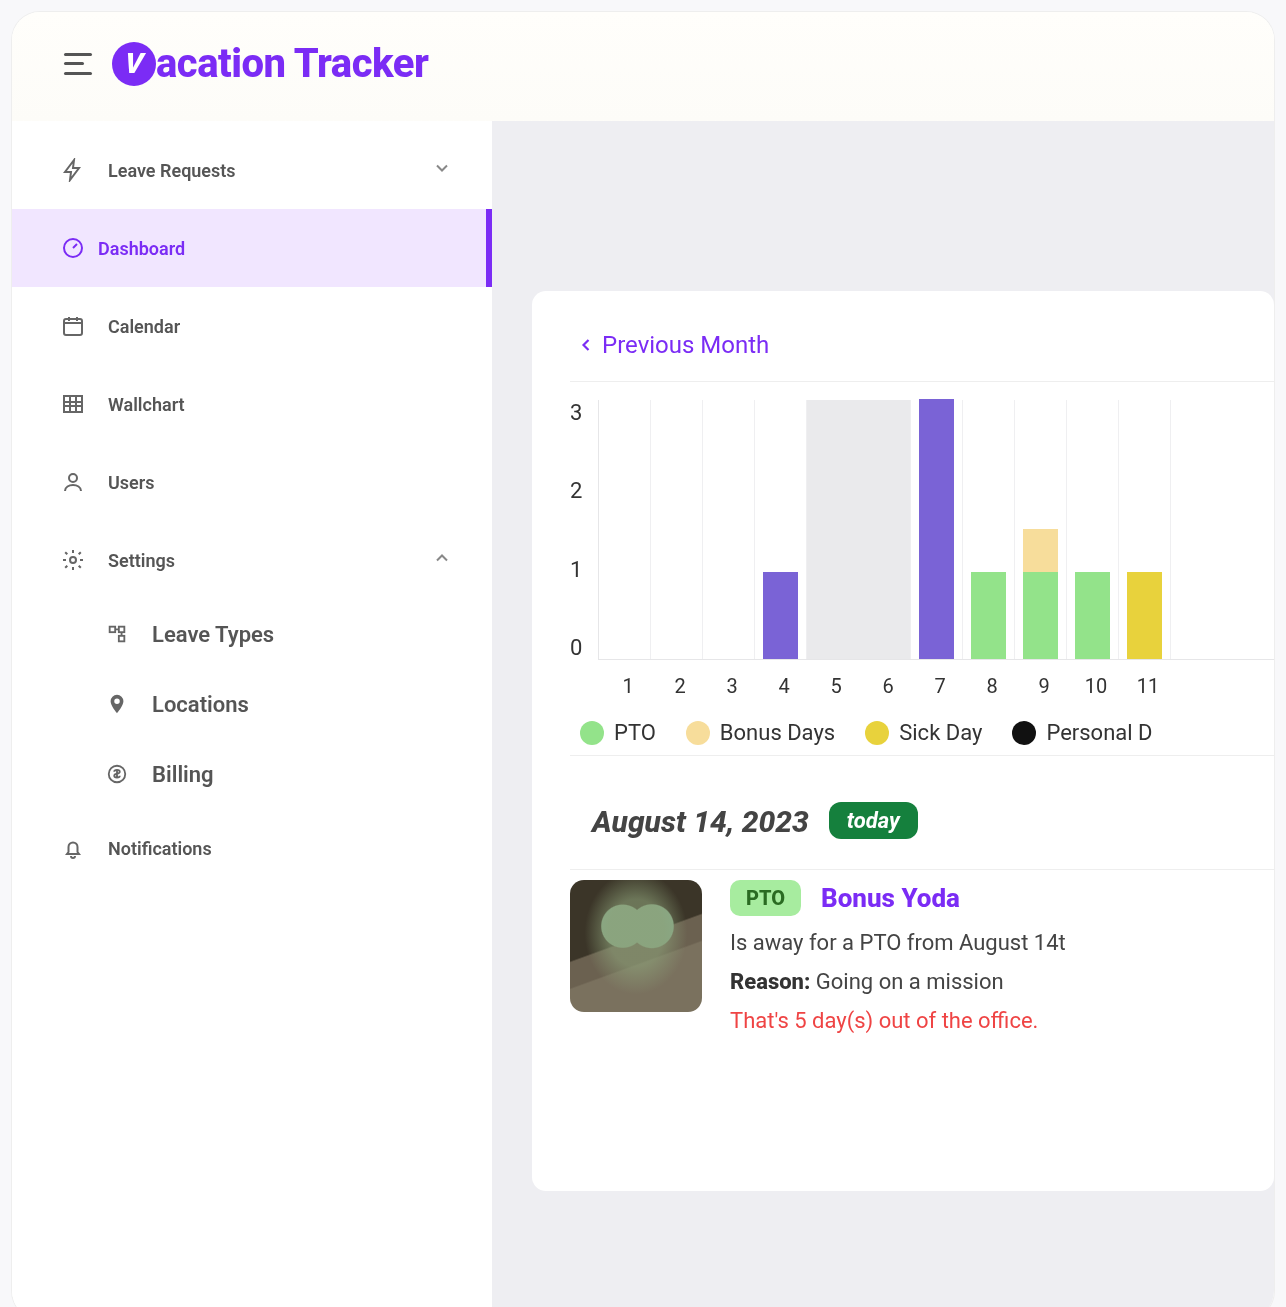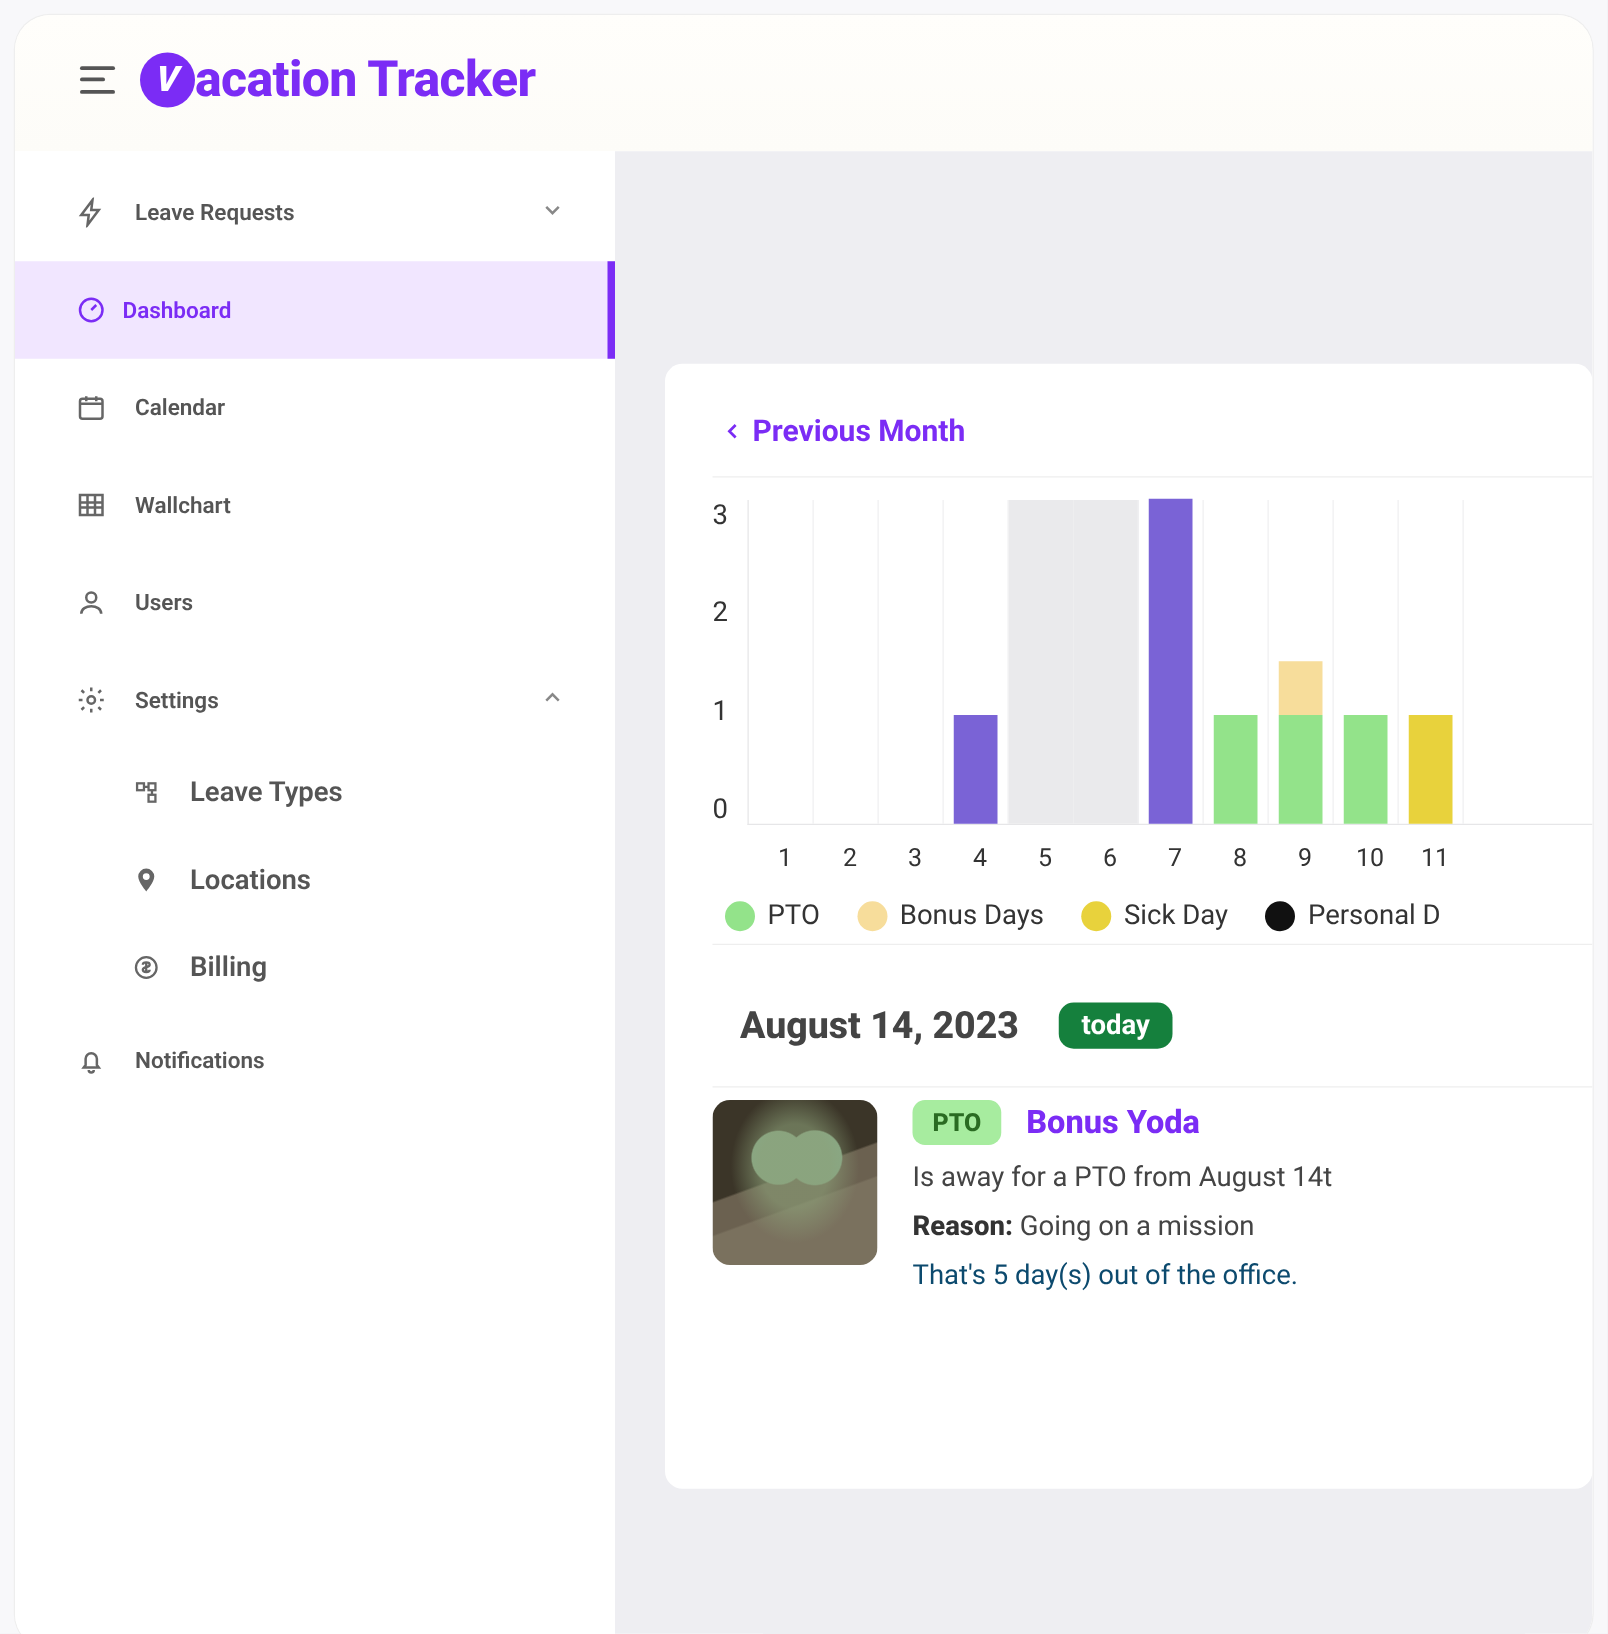--- a/index.html
+++ b/index.html
@@ -75,52 +75,52 @@
 
   .main {
     flex:1; background:#eeeef2; padding: 170px 0 0 40px; min-width:0;
   }
   .card {
     background:#fff; border-radius:14px; padding:40px 0 40px 38px;
     min-height:900px;
   }
   .prev-month {
     display:flex; align-items:center; gap:6px;
-    color:#7b2cf5; font-size:24px; font-weight:700; cursor:pointer;
+    color:#7b2cf5; font-size:24px; font-weight:400; cursor:pointer;
     padding-left:6px; padding-bottom:22px;
   }
   .divider { height:1px; background:#eee; margin-right:0; }
   .chart-wrap { display:flex; padding-top:18px; }
   .y-axis { display:flex; flex-direction:column; justify-content:space-between; height:260px; padding-right:16px; font-size:22px; color:#333; align-items:flex-end;}
   .plot {
     flex:1; min-width:0; position:relative; height:260px;
     border-left:1px solid #e6e6e8; border-bottom:1px solid #e6e6e8;
     display:flex;
   }
   .col { flex:0 0 52px; position:relative; border-right:1px solid #efeff1; }
   .col.weekend { background:#eaeaec; border-right:none;}
   .col.weekend + .col.weekend { border-right:1px solid #efeff1;}
   .col .stack { position:absolute; left:8px; right:8px; bottom:0; display:flex; flex-direction:column-reverse;}
   .seg { width:100%; }
   .x-labels { display:flex; padding-left:0; margin-left:32px;}
   .x-labels div { flex:0 0 52px; text-align:center; font-size:20px; color:#333; padding-top:14px;}
   .legend { display:flex; gap:30px; padding:22px 0 10px 10px; align-items:center; font-size:22px; color:#333; flex-wrap:nowrap;}
   .legend .item{display:flex;align-items:center;gap:10px; white-space:nowrap;}
   .swatch{width:24px;height:24px;border-radius:50%;}
-  .date-row{display:flex;align-items:center;gap:32px;padding:46px 0 30px 22px;}
+  .date-row{display:flex;align-items:flex-end;gap:20px;padding:46px 0 30px 22px;font-style:italic;}
   .date-row h2{font-size:30px;font-weight:800;color:#444;}
   .badge-today{background:#15803d;color:#fff;font-size:22px;font-weight:700;padding:6px 18px;border-radius:12px;}
   .entry{display:flex;gap:28px;padding-top:10px;}
   .avatar{width:132px;height:132px;border-radius:14px;background:radial-gradient(circle at 40% 35%, #8a8 0 18%, transparent 19%),radial-gradient(circle at 62% 35%, #8a8 0 18%, transparent 19%),linear-gradient(160deg,#3b3528 0 45%,#6b6150 46% 60%,#7a715e 61% 100%); position:relative;}
   .avatar::after{content:"";position:absolute;inset:0;border-radius:14px;background:radial-gradient(ellipse at 50% 40%, rgba(140,160,120,0.6) 0 30%, transparent 55%);}
   .entry .meta{display:flex;flex-direction:column;gap:14px;font-size:22px;color:#444;}
   .entry .row1{display:flex;align-items:center;gap:20px;}
   .pto-badge{background:#a7ec9f;color:#2a6b22;font-weight:800;font-size:20px;padding:6px 16px;border-radius:10px;}
   .person{color:#7b2cf5;font-size:26px;font-weight:800;}
-  .entry .muted{color:#0c4a6e;}
+  .entry .muted{color:#ef4444;}
   .entry strong{font-weight:800;color:#333;}
 </style>
 </head>
 <body>
 
 <div class="app">
   <div class="topbar">
     <div class="hamburger">
       <span></span>
         <span></span>

